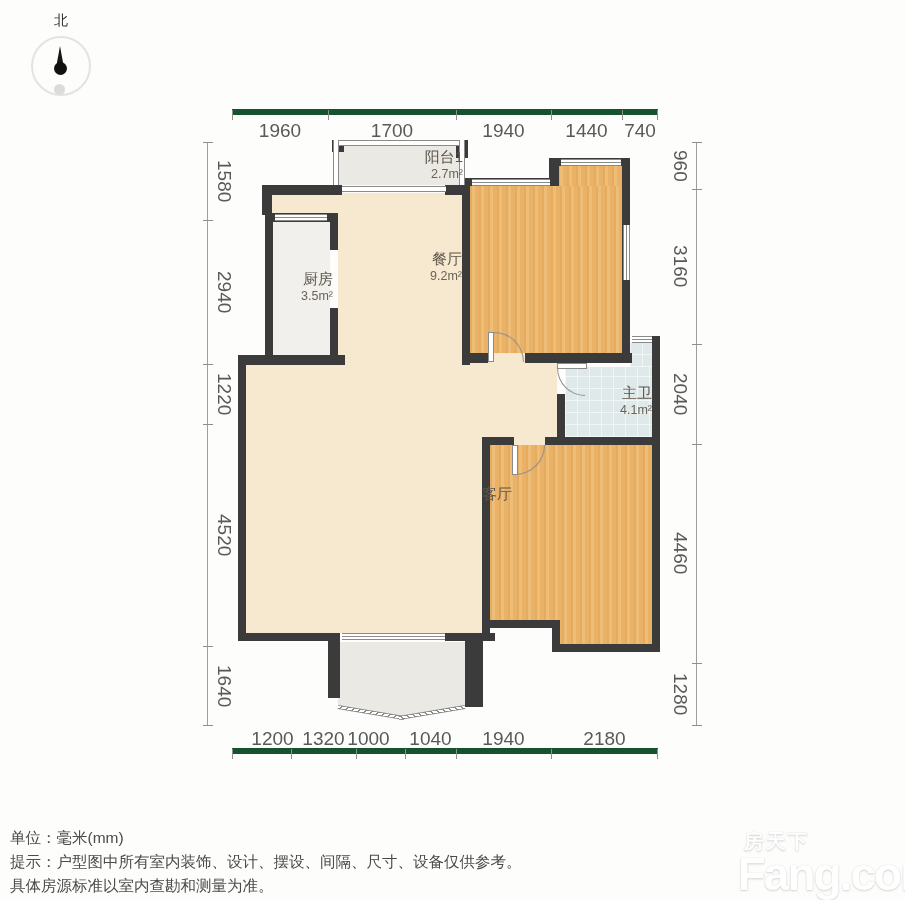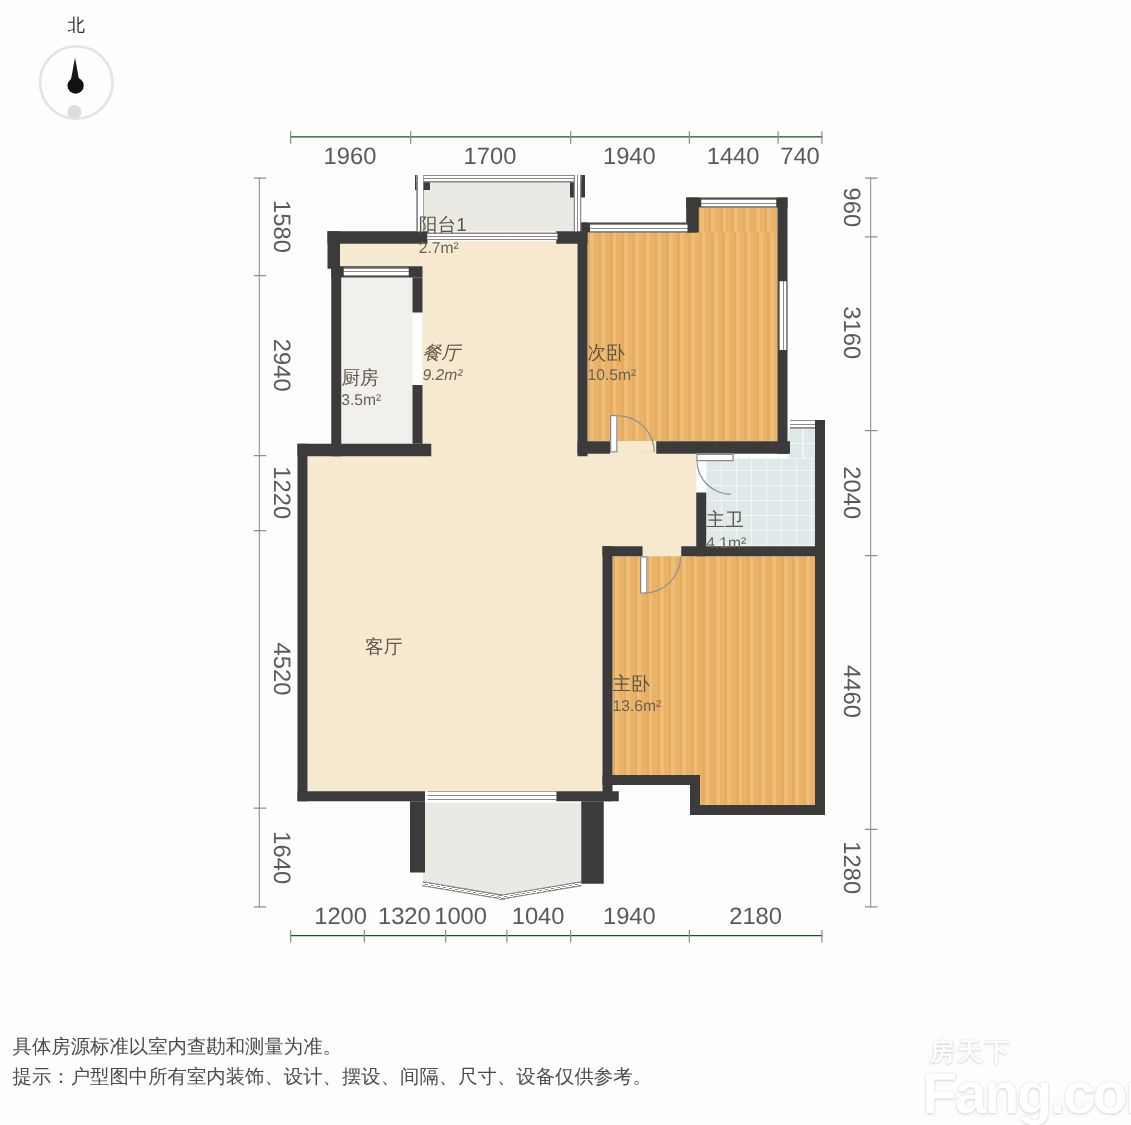--- a/index.html
+++ b/index.html
@@ -1,20 +1,20 @@
 <!DOCTYPE html>
 <html><head>
 <meta charset="utf-8">
 <style>
   html,body{margin:0;padding:0;background:#ffffff;}
   #stage{position:relative;width:905px;height:900px;background:#fdfdfc;overflow:hidden;
          font-family:"Liberation Sans","DejaVu Sans",sans-serif;color:#4d4d4d;}
   .abs{position:absolute;}
   
-  .railH{position:absolute;border-top:1px solid #14532d;height:0;}
+  .railH{position:absolute;border-top:6px solid #14532d;height:0;}
   .railV{position:absolute;border-left:1px solid #9e9e9e;width:0;}
   .tkV{position:absolute;width:1px;height:10px;background:#8f8f8f;top:-5px;}
   .tkH{position:absolute;height:1px;width:10px;background:#8f8f8f;left:-5px;}
   .dlabH{position:absolute;text-align:center;font-size:19px;color:#595959;white-space:nowrap;}
   .dlabV{position:absolute;display:flex;align-items:center;justify-content:center;
          writing-mode:vertical-rl;font-size:19px;color:#595959;white-space:nowrap;}
   
   .floor{position:absolute;}
   .cream{background:#f6e9d0;}
   .wood{background:repeating-linear-gradient(90deg,#e5ab5e 0 2px,#eebd77 2px 5px,#e9b267 5px 9px);}
@@ -24,21 +24,21 @@
   .wall{position:absolute;background:#3b3b3b;}
   .winH{position:absolute;background:linear-gradient(to bottom,#8a8a8a 0 1px,#fff 1px 45%,#8a8a8a 45% 55%,#fff 55% calc(100% - 1px),#8a8a8a calc(100% - 1px));}
   .winV{position:absolute;background:linear-gradient(to right,#8a8a8a 0 1px,#fff 1px 45%,#8a8a8a 45% 55%,#fff 55% calc(100% - 1px),#8a8a8a calc(100% - 1px));}
   .leaf{position:absolute;background:#fff;border:1.5px solid #8a8a8a;box-sizing:border-box;}
   .arcTR{position:absolute;border-top:1.5px solid #909090;border-right:1.5px solid #909090;
          border-top-right-radius:100% 100%;box-sizing:border-box;}
   .arcBL{position:absolute;border-bottom:1.5px solid #909090;border-left:1.5px solid #909090;
          border-bottom-left-radius:100% 100%;box-sizing:border-box;}
   .arcBR{position:absolute;border-bottom:1.5px solid #909090;border-right:1.5px solid #909090;
          border-bottom-right-radius:100% 100%;box-sizing:border-box;}
-  .lbl{position:absolute;text-align:left;color:#5d5549;line-height:1.25;margin-top:24px;}
+  .lbl{position:absolute;text-align:right;color:#5d5549;line-height:1.25;}
   .lbl .nm{font-size:15px;}
   .lbl .ar{font-size:12.5px;color:#6b6257;}
   .mask{position:absolute;background:#fdfdfc;}
   
   #compass{position:absolute;left:28px;top:12px;width:66px;height:84px;}
   #compass .circ{position:absolute;left:3px;top:24px;width:56px;height:56px;border:2px solid #e3e3e3;border-radius:50%;}
   #compass .nlab{position:absolute;left:0;top:0;width:66px;text-align:center;font-size:14px;color:#2e2e2e;}
   #compass .needle{position:absolute;left:27.5px;top:34px;width:0;height:0;
       border-left:4.5px solid transparent;border-right:4.5px solid transparent;border-bottom:22px solid #171717;}
   #compass .dot{position:absolute;left:25.5px;top:50px;width:13px;height:13px;background:#111;border-radius:50%;}
@@ -191,44 +191,37 @@
     <div class="arcBR" style="left:283px;top:305px;width:30px;height:30px;"></div>
 
     <div class="lbl" style="left:103px;top:8px;width:128px;">
       <div class="nm">阳台1</div>
       <div class="ar">2.7m²</div>
     </div>
     <div class="lbl" style="left:41px;top:130px;width:60px;">
       <div class="nm">厨房</div>
       <div class="ar">3.5m²</div>
     </div>
-    <div class="lbl" style="left:106px;top:110px;width:124px;font-style:italic;">
+    <div class="lbl" style="left:106px;top:110px;width:124px;">
       <div class="nm">餐厅</div>
       <div class="ar">9.2m²</div>
-    </div>
-    <div class="lbl" style="left:238px;top:110px;width:152px;">
-      <div class="nm">次卧</div>
-      <div class="ar">10.5m²</div>
     </div>
     <div class="lbl" style="left:333px;top:244px;width:87px;">
       <div class="nm">主卫</div>
       <div class="ar">4.1m²</div>
     </div>
     <div class="lbl" style="left:60px;top:345px;width:220px;">
       <div class="nm">客厅</div>
     </div>
-    <div class="lbl" style="left:258px;top:375px;width:162px;">
-      <div class="nm">主卧</div>
-      <div class="ar">13.6m²</div>
-    </div>
   </div>
 
   <div id="footer">
+    <div>单位：毫米(mm)</div>
+    <div>提示：户型图中所有室内装饰、设计、摆设、间隔、尺寸、设备仅供参考。</div>
     <div>具体房源标准以室内查勘和测量为准。</div>
-    <div>提示：户型图中所有室内装饰、设计、摆设、间隔、尺寸、设备仅供参考。</div>
   </div>
 
   <div id="wm">
     <div class="cn">房天下</div>
     <div class="en">Fang.com</div>
   </div>
 
 </div>
 
 </body></html>

